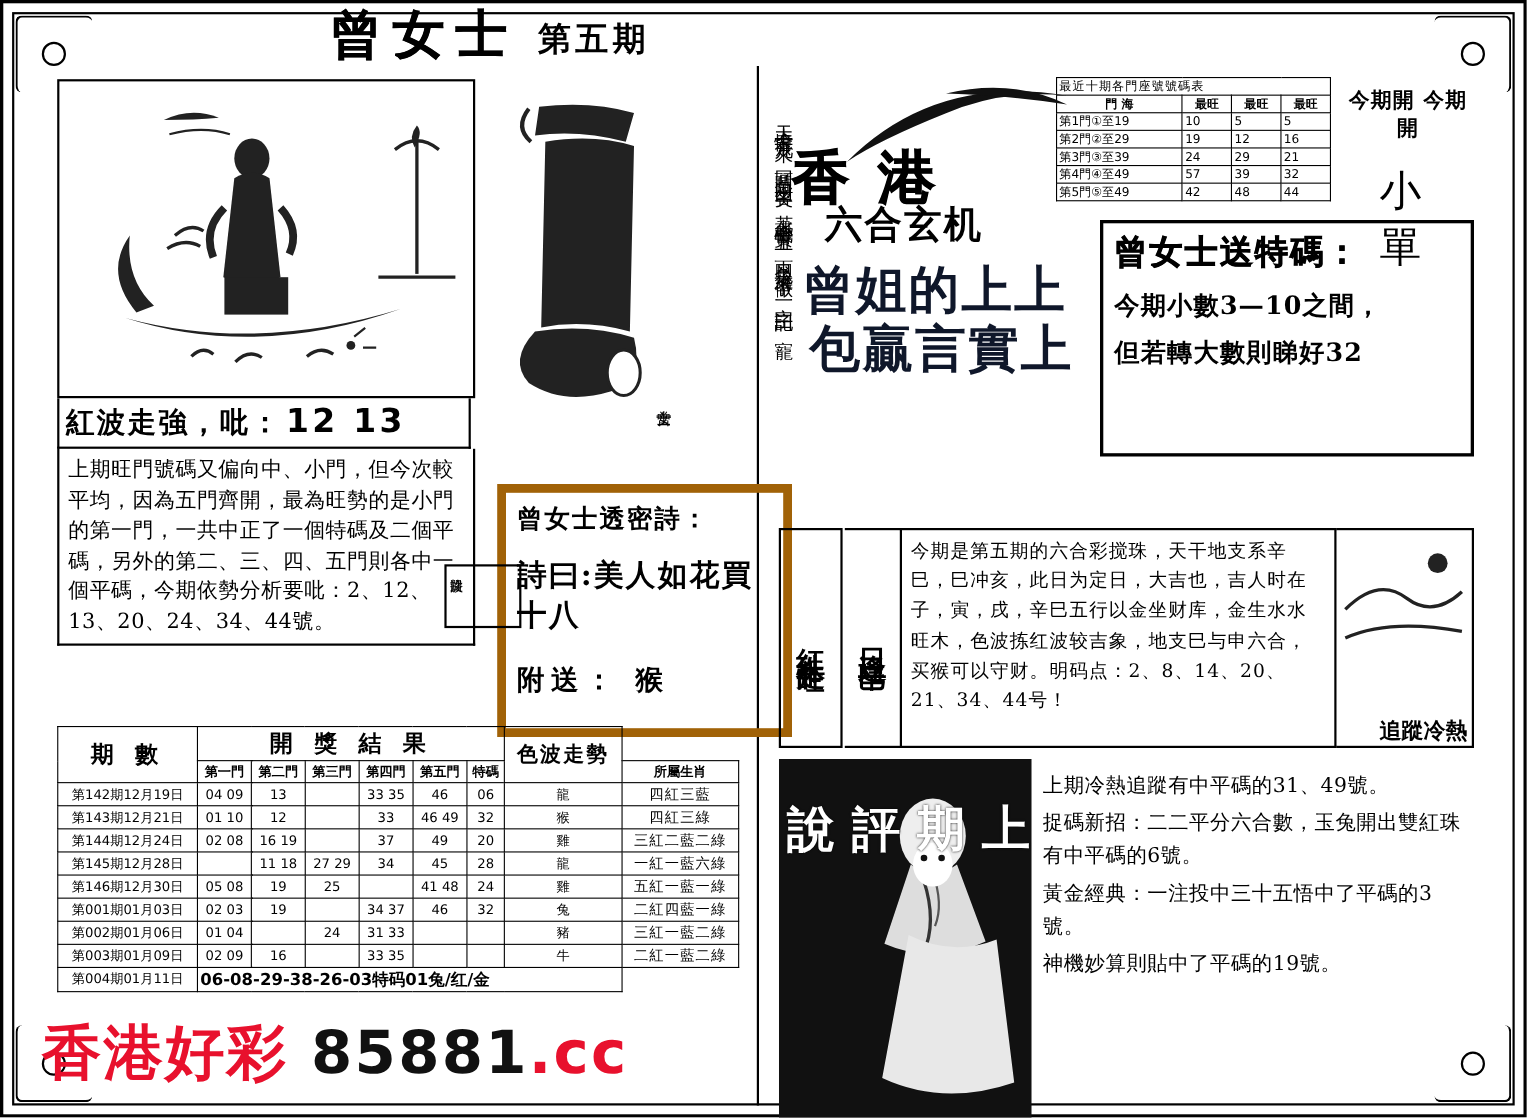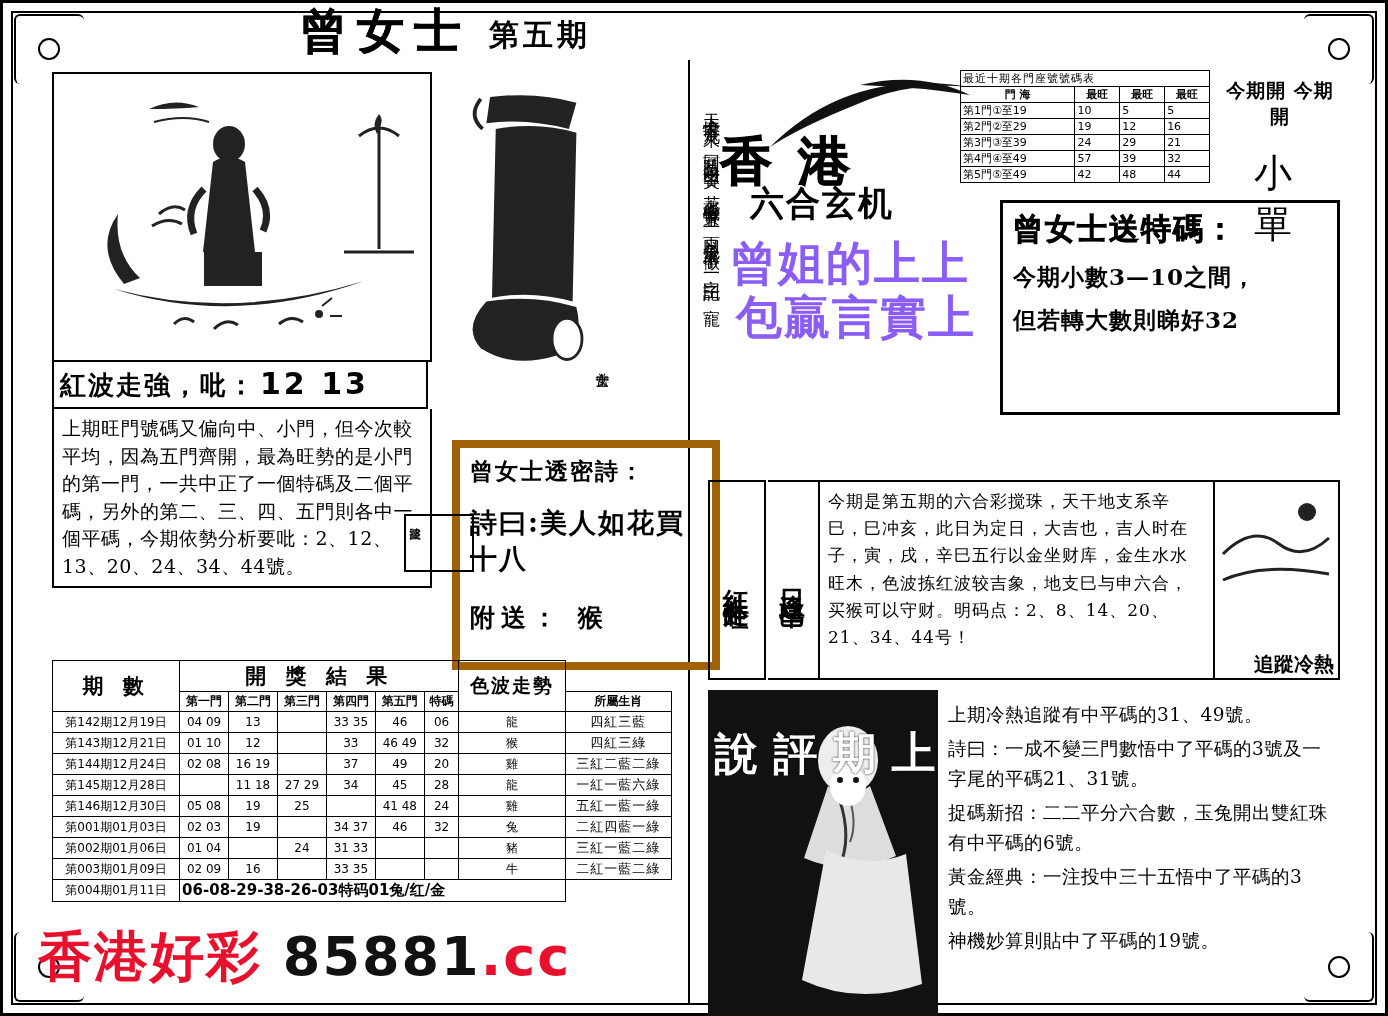--- a/index.html
+++ b/index.html
@@ -130,21 +130,21 @@
     font-family:"DejaVu Serif", serif; font-weight:bold;
     font-size:52px; letter-spacing:4px;
     -webkit-text-stroke:1px #000;
   }
   .hk-sub {
     font-family:"DejaVu Serif", serif; font-weight:bold; font-size:34px;
     letter-spacing:2px; margin-top:-6px;
   }
   .hk-black {
     font-family:"DejaVu Serif", serif; font-weight:bold; font-size:46px;
-    letter-spacing:2px; color:#8b5cf6;
+    letter-spacing:2px; color:#0f172a;
   }
 
   .mini-table {
     position:absolute; right:130px; top:10px; width:250px;
     border-collapse:collapse; font-size:10px;
   }
   .mini-table th, .mini-table td {
     border:1px solid #000; padding:0 2px; font-size:11px;
   }
   .mini-cap { font-size:11px; letter-spacing:1px;}
@@ -524,21 +524,20 @@
       <path d="M140 104 q10 28 2 48" stroke="#555" stroke-width="2" fill="none"></path>
       <ellipse cx="140" cy="96" rx="18" ry="20" fill="#fff"></ellipse>
       <circle cx="132" cy="90" r="3" fill="#111"></circle>
       <circle cx="148" cy="90" r="3" fill="#111"></circle>
     </svg>
   </div>
   <div class="eval-vtitle">上期評說</div>
 
   <div class="review" id="review-body">
       <p>上期冷熱追蹤有中平碼的31、49號。</p>
-      <p>詩曰：一成不變三門數悟中了平碼的3號及一字尾的平碼21、31號。</p>
       <p>捉碼新招：二二平分六合數，玉兔開出雙紅珠有中平碼的6號。</p>
       <p>黃金經典：一注投中三十五悟中了平碼的3號。</p>
       <p>神機妙算則貼中了平碼的19號。</p>
     </div>
 </div>
 
 <div class="watermark">
   <span class="wm-red">香港好彩 </span><span class="wm-dark">85881</span><span class="wm-red">.cc</span>
 </div>
 

